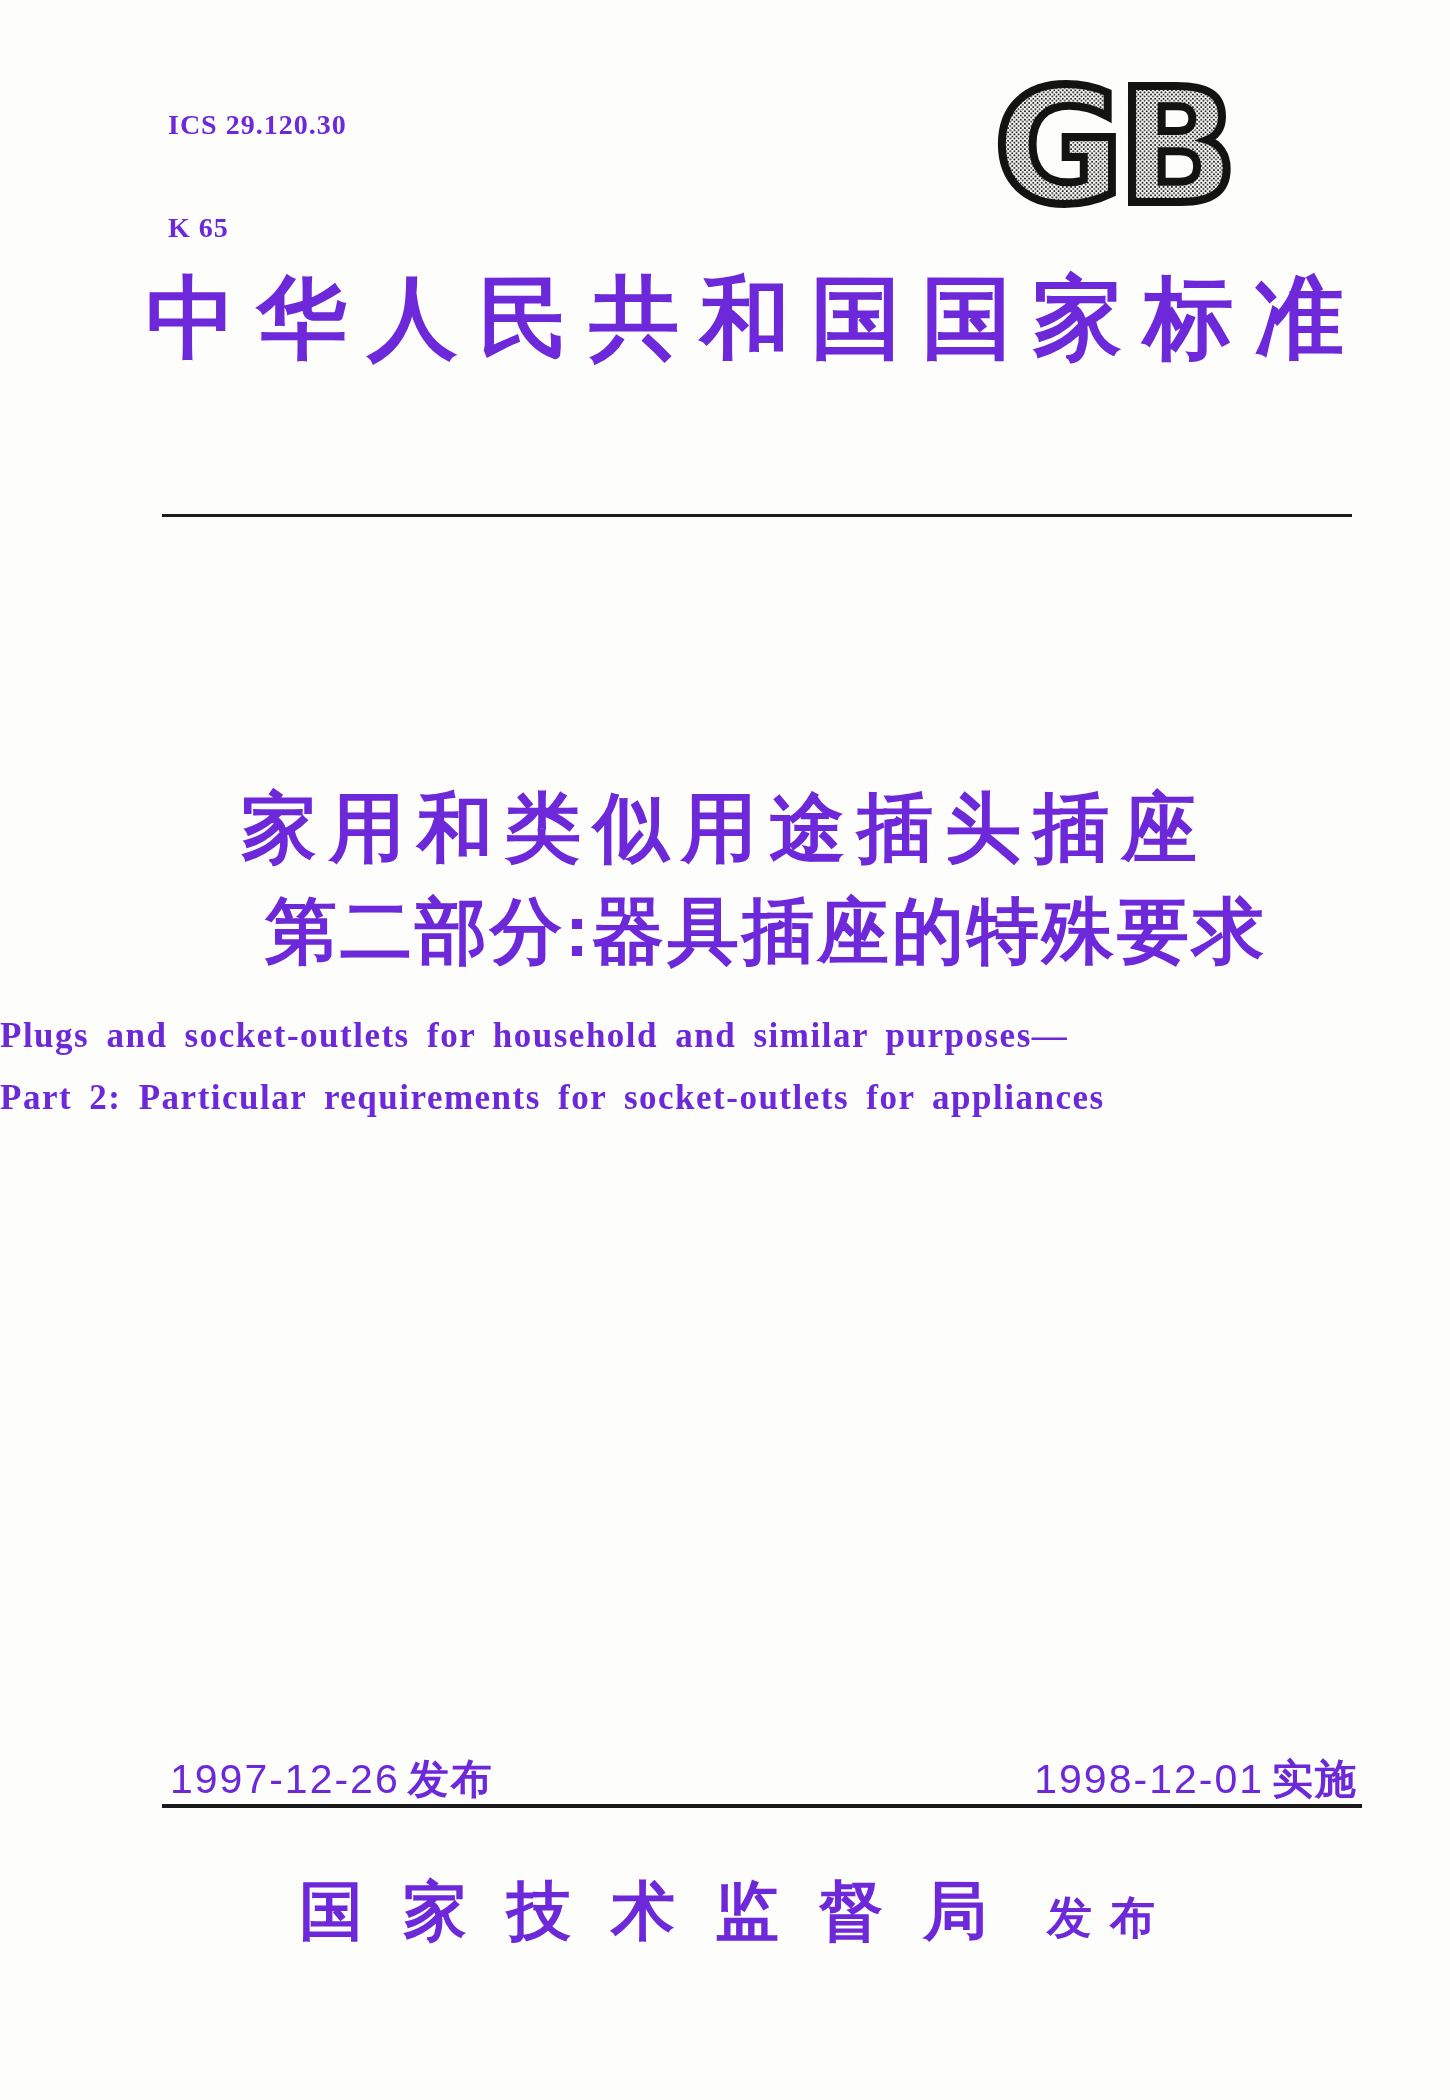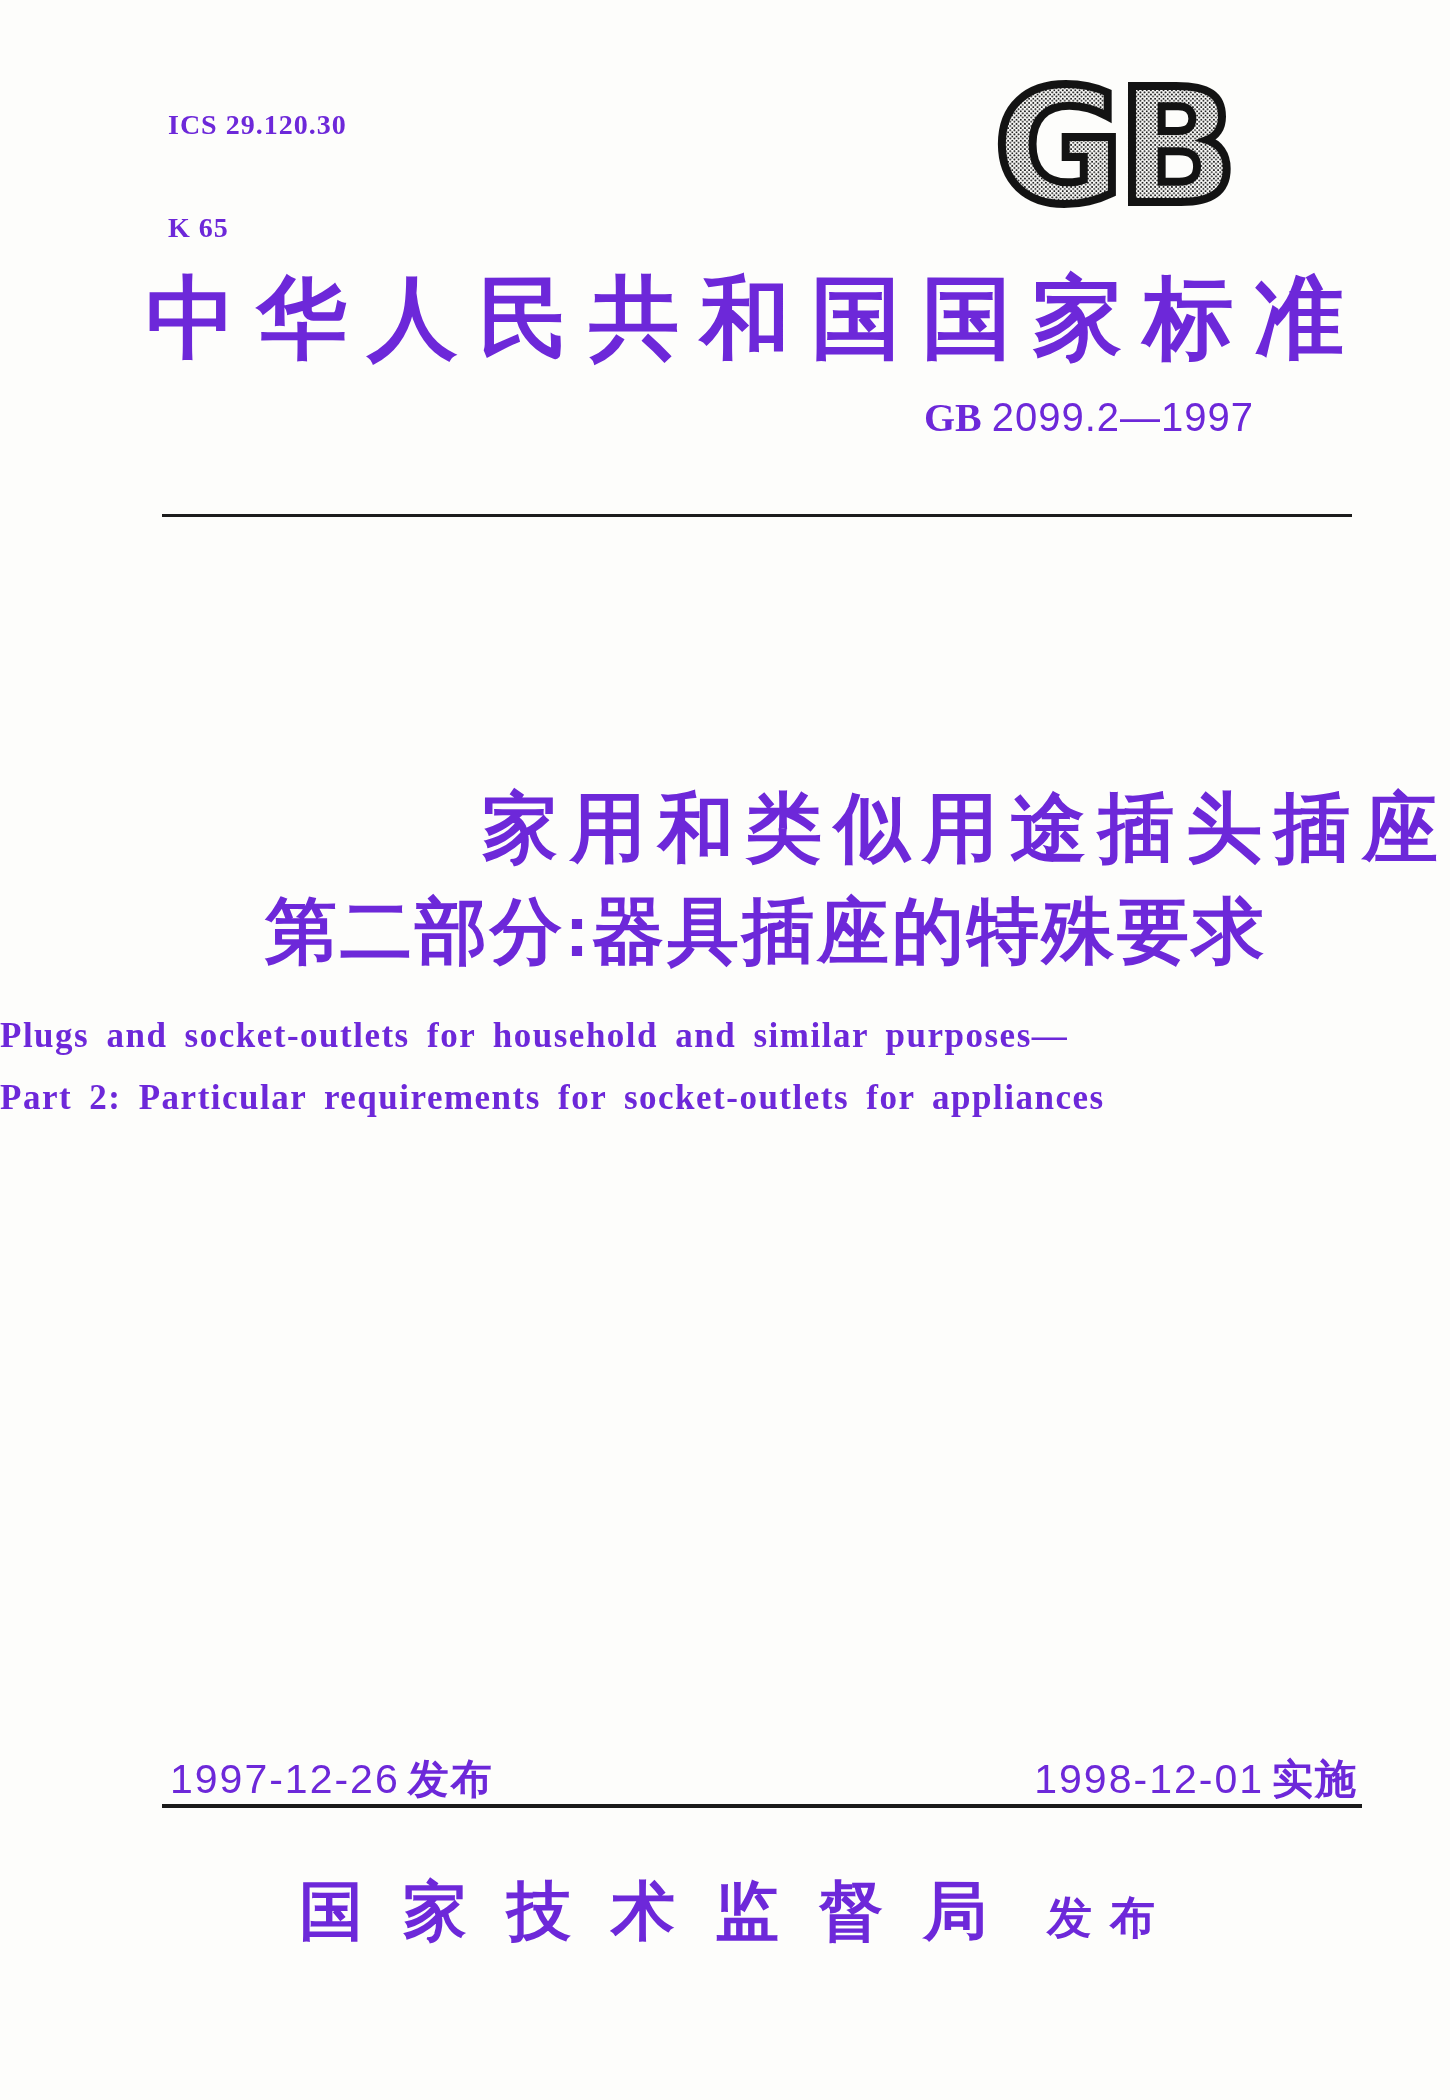--- a/index.html
+++ b/index.html
@@ -84,21 +84,21 @@
     height: 3px;
     background: #1c1c1c;
   }
 
   
   .cn-title-1 {
     position: absolute;
     left: 0;
     top: 778px;
     width: 100%;
-    text-align: right;
+    text-align: center;
     font-family: "Liberation Sans", "DejaVu Sans", sans-serif;
     font-weight: 900;
     font-size: 76px;
     letter-spacing: 12px;
     white-space: nowrap;
   }
   .cn-title-2 {
     position: absolute;
     left: 0;
     top: 884px;
@@ -214,21 +214,20 @@
       <span>共</span>
       <span>和</span>
       <span>国</span>
       <span>国</span>
       <span>家</span>
       <span>标</span>
       <span>准</span>
     </div>
 
   <div class="std-no">
-    <div><span class="prefix">GB</span><span class="num">2099.2—1997</span></div>
   </div>
 
   <div class="rule-top"></div>
 
   <div class="cn-title-1">家用和类似用途插头插座</div>
   <div class="cn-title-2">第二部分:器具插座的特殊要求</div>
 
   <div class="en-title-1">Plugs and socket-outlets for household and similar purposes—</div>
   <div class="en-title-2">Part 2: Particular requirements for socket-outlets for appliances</div>
 

